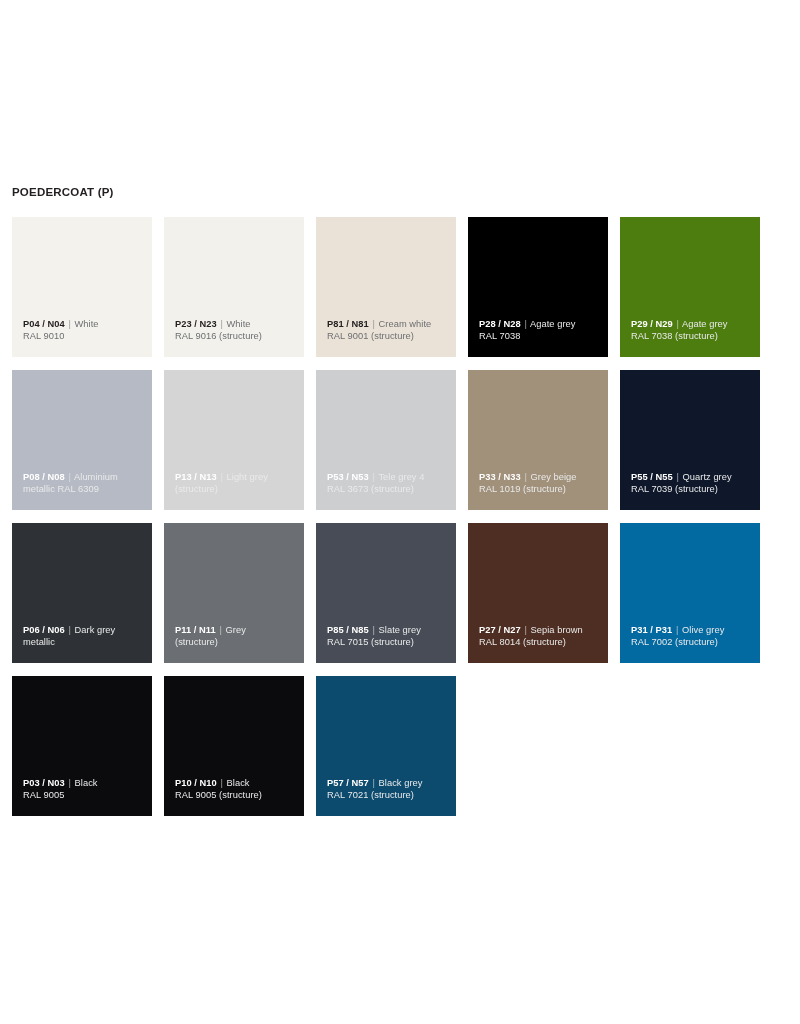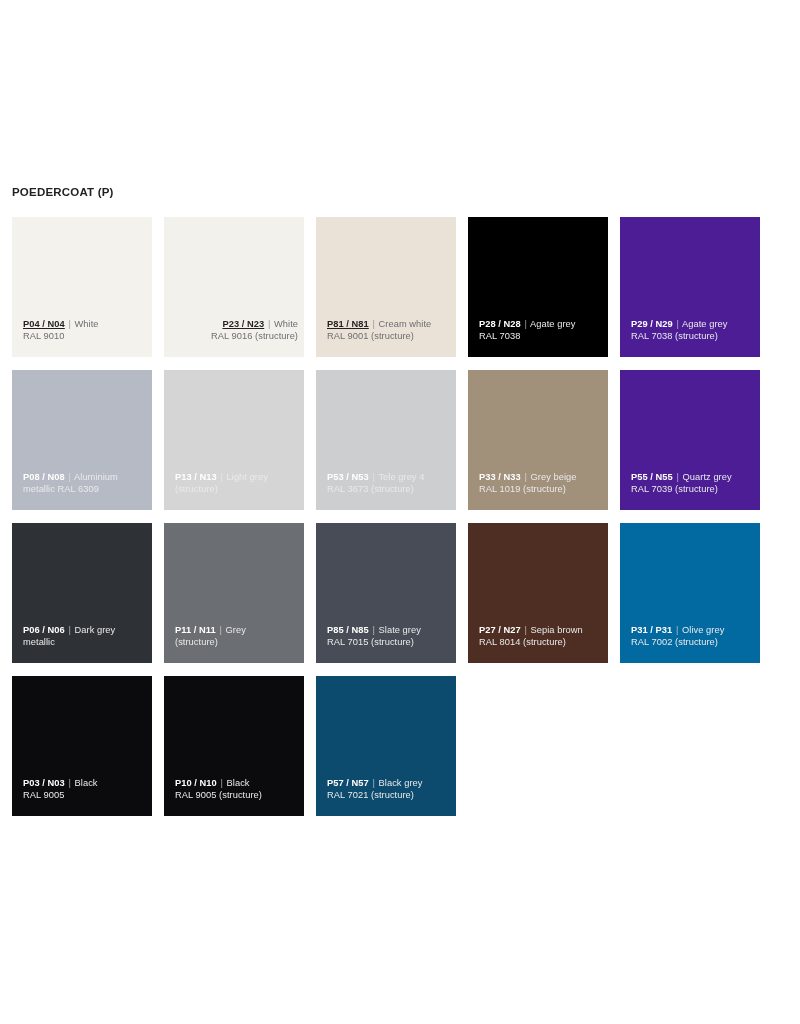--- a/index.html
+++ b/index.html
@@ -67,21 +67,21 @@
   }
   .sep {
     font-weight: normal;
     opacity: 0.65;
     padding: 0 1px;
   }
   .name {
     font-weight: normal;
   }
   
-  .txt-dark .code { color: #231f20; text-decoration: underline; }
+  .txt-dark .code { color: #231f20; }
   .txt-dark .sep,
   .txt-dark .name,
   .txt-dark .ral { color: #6d6e71; }
   .txt-light .code { color: #ffffff; }
   .txt-light .sep,
   .txt-light .name,
   .txt-light .ral { color: #e9eaea; }
 </style>
 </head>
 <body>
@@ -90,39 +90,39 @@
 
   <h2 class="section-title">POEDERCOAT (P)</h2>
 
   <div class="swatch-grid">
       <div class="swatch txt-dark" style="background: rgb(244, 242, 237);">
         <div class="swatch-caption">
           <span class="cap-line"><span class="code">P04 / N04</span> <span class="sep">|</span> <span class="name">White</span></span>
           <span class="cap-line ral">RAL 9010</span>
         </div>
       </div>
-      <div class="swatch txt-dark" style="background: rgb(243, 241, 236); text-align: right;">
+      <div class="swatch txt-dark" style="background: rgb(243, 241, 236);">
         <div class="swatch-caption">
           <span class="cap-line"><span class="code">P23 / N23</span> <span class="sep">|</span> <span class="name">White</span></span>
           <span class="cap-line ral">RAL 9016 (structure)</span>
         </div>
       </div>
       <div class="swatch txt-dark" style="background: rgb(234, 226, 215);">
         <div class="swatch-caption">
           <span class="cap-line"><span class="code">P81 / N81</span> <span class="sep">|</span> <span class="name">Cream white</span></span>
           <span class="cap-line ral">RAL 9001 (structure)</span>
         </div>
       </div>
       <div class="swatch txt-light" style="background: #000000;">
         <div class="swatch-caption">
           <span class="cap-line"><span class="code">P28 / N28</span> <span class="sep">|</span> <span class="name">Agate grey</span></span>
           <span class="cap-line ral">RAL 7038</span>
         </div>
       </div>
-      <div class="swatch txt-light" style="background: #4c1d95;">
+      <div class="swatch txt-light" style="background: #4d7c0f;">
         <div class="swatch-caption">
           <span class="cap-line"><span class="code">P29 / N29</span> <span class="sep">|</span> <span class="name">Agate grey</span></span>
           <span class="cap-line ral">RAL 7038 (structure)</span>
         </div>
       </div>
       <div class="swatch txt-light" style="background: rgb(182, 186, 196);">
         <div class="swatch-caption">
           <span class="cap-line"><span class="code">P08 / N08</span> <span class="sep">|</span> <span class="name">Aluminium</span></span>
           <span class="cap-line ral">metallic RAL 6309</span>
         </div>
@@ -138,21 +138,21 @@
           <span class="cap-line"><span class="code">P53 / N53</span> <span class="sep">|</span> <span class="name">Tele grey 4</span></span>
           <span class="cap-line ral">RAL 3673 (structure)</span>
         </div>
       </div>
       <div class="swatch txt-light" style="background: rgb(161, 144, 122);">
         <div class="swatch-caption">
           <span class="cap-line"><span class="code">P33 / N33</span> <span class="sep">|</span> <span class="name">Grey beige</span></span>
           <span class="cap-line ral">RAL 1019 (structure)</span>
         </div>
       </div>
-      <div class="swatch txt-light" style="background: #4c1d95; text-decoration: underline;">
+      <div class="swatch txt-light" style="background: #0f172a; text-decoration: underline;">
         <div class="swatch-caption">
           <span class="cap-line"><span class="code">P55 / N55</span> <span class="sep">|</span> <span class="name">Quartz grey</span></span>
           <span class="cap-line ral">RAL 7039 (structure)</span>
         </div>
       </div>
       <div class="swatch txt-light" style="background: rgb(46, 49, 53);">
         <div class="swatch-caption">
           <span class="cap-line"><span class="code">P06 / N06</span> <span class="sep">|</span> <span class="name">Dark grey</span></span>
           <span class="cap-line ral">metallic</span>
         </div>

